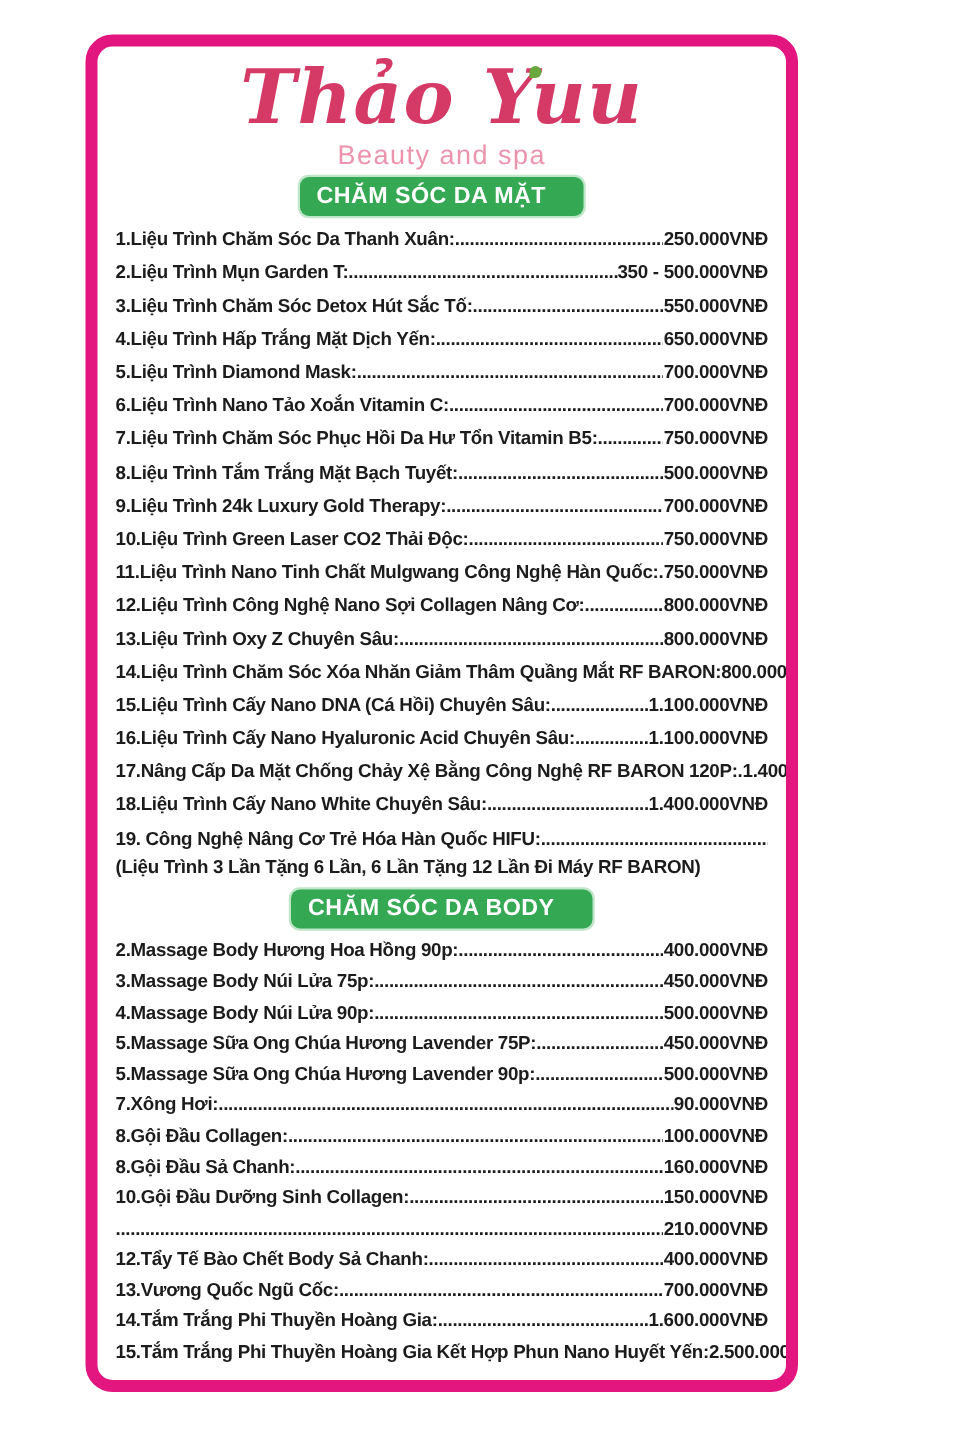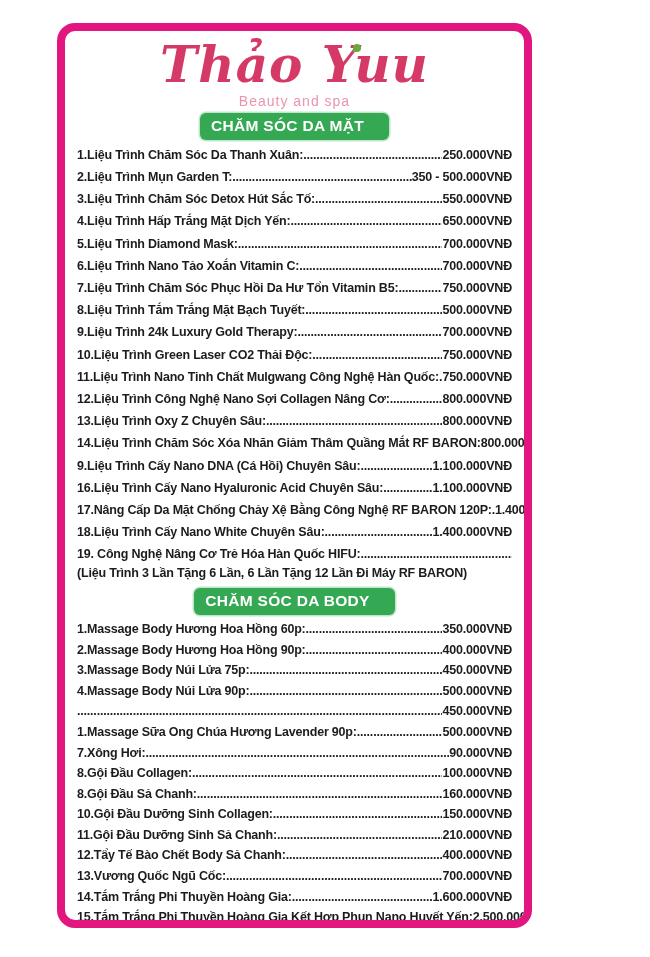--- a/index.html
+++ b/index.html
@@ -22,21 +22,21 @@
   .logo-title{
     font-family:"DejaVu Serif",serif;font-style:italic;font-weight:bold;
     font-size:50px;line-height:1.12;color:var(--logo-pink);
     letter-spacing:1px;margin-top:2px;
   }
   .leaf-dot{
     position:absolute;left:calc(50% + 58px);top:7px;width:8px;height:8px;
     border-radius:50% 50% 50% 0;background:#6aa73c;
   }
   .logo-subtitle{
-    font-size:14px;line-height:1.1;color:var(--sub-pink);
+    font-size:18px;line-height:1.1;color:var(--sub-pink);
     letter-spacing:1px;margin-top:1px;
   }
   .badge-wrap{text-align:center;margin:4px 0 4px 0;}
   .badge{
     display:inline-block;background:var(--green);color:#ffffff;
     font-weight:bold;font-size:15.5px;line-height:1;letter-spacing:.3px;
     padding:5px 25px 6px 11px;border-radius:6px;
     box-shadow:0 0 0 1.5px #bfe6c9;
   }
   .row{
@@ -131,21 +131,21 @@
             <span class="nm">13.Liệu Trình Oxy Z Chuyên Sâu:</span>
             <span class="dots"></span>
             <span class="pr">800.000VNĐ</span>
           </div>
           <div class="row">
             <span class="nm">14.Liệu Trình Chăm Sóc Xóa Nhăn Giảm Thâm Quầng Mắt RF BARON:</span>
             <span class="dots"></span>
             <span class="pr">800.000VNĐ</span>
           </div>
           <div class="row">
-            <span class="nm">9.Liệu Trình Cấy Nano DNA (Cá Hồi) Chuyên Sâu:</span>
+            <span class="nm">15.Liệu Trình Cấy Nano DNA (Cá Hồi) Chuyên Sâu:</span>
             <span class="dots"></span>
             <span class="pr">1.100.000VNĐ</span>
           </div>
           <div class="row">
             <span class="nm">16.Liệu Trình Cấy Nano Hyaluronic Acid Chuyên Sâu:</span>
             <span class="dots"></span>
             <span class="pr">1.100.000VNĐ</span>
           </div>
           <div class="row">
             <span class="nm">17.Nâng Cấp Da Mặt Chống Chảy Xệ Bằng Công Nghệ RF BARON 120P:</span>
@@ -159,45 +159,41 @@
           </div>
           <div class="row">
             <span class="nm">19. Công Nghệ Nâng Cơ Trẻ Hóa Hàn Quốc HIFU:</span>
             <span class="dots"></span>
           </div>
           <div class="note">(Liệu Trình 3 Lần Tặng 6 Lần, 6 Lần Tặng 12 Lần Đi Máy RF BARON)</div>
         </div>
         <div class="section sec1">
           <div class="badge-wrap"><div class="badge">CHĂM SÓC DA BODY</div></div>
           <div class="row">
-            <span class="nm">1.Massage Body Hương Hoa Hồng 60p:</span>
-            <span class="dots"></span>
-            <span class="pr">350.000VNĐ</span>
-          </div>
-          <div class="row">
             <span class="nm">2.Massage Body Hương Hoa Hồng 90p:</span>
             <span class="dots"></span>
             <span class="pr">400.000VNĐ</span>
           </div>
           <div class="row">
             <span class="nm">3.Massage Body Núi Lửa 75p:</span>
             <span class="dots"></span>
             <span class="pr">450.000VNĐ</span>
           </div>
           <div class="row">
             <span class="nm">4.Massage Body Núi Lửa 90p:</span>
             <span class="dots"></span>
             <span class="pr">500.000VNĐ</span>
           </div>
           <div class="row">
+            <span class="nm">5.Massage Sữa Ong Chúa Hương Lavender 75P:</span>
             <span class="dots"></span>
             <span class="pr">450.000VNĐ</span>
           </div>
           <div class="row">
-            <span class="nm">1.Massage Sữa Ong Chúa Hương Lavender 90p:</span>
+            <span class="nm">5.Massage Sữa Ong Chúa Hương Lavender 90p:</span>
             <span class="dots"></span>
             <span class="pr">500.000VNĐ</span>
           </div>
           <div class="row">
             <span class="nm">7.Xông Hơi:</span>
             <span class="dots"></span>
             <span class="pr">90.000VNĐ</span>
           </div>
           <div class="row">
             <span class="nm">8.Gội Đầu Collagen:</span>
@@ -208,21 +204,20 @@
             <span class="nm">8.Gội Đầu Sả Chanh:</span>
             <span class="dots"></span>
             <span class="pr">160.000VNĐ</span>
           </div>
           <div class="row">
             <span class="nm">10.Gội Đầu Dưỡng Sinh Collagen:</span>
             <span class="dots"></span>
             <span class="pr">150.000VNĐ</span>
           </div>
           <div class="row">
-            <span class="nm">11.Gội Đầu Dưỡng Sinh Sả Chanh:</span>
             <span class="dots"></span>
             <span class="pr">210.000VNĐ</span>
           </div>
           <div class="row">
             <span class="nm">12.Tẩy Tế Bào Chết Body Sả Chanh:</span>
             <span class="dots"></span>
             <span class="pr">400.000VNĐ</span>
           </div>
           <div class="row">
             <span class="nm">13.Vương Quốc Ngũ Cốc:</span>

